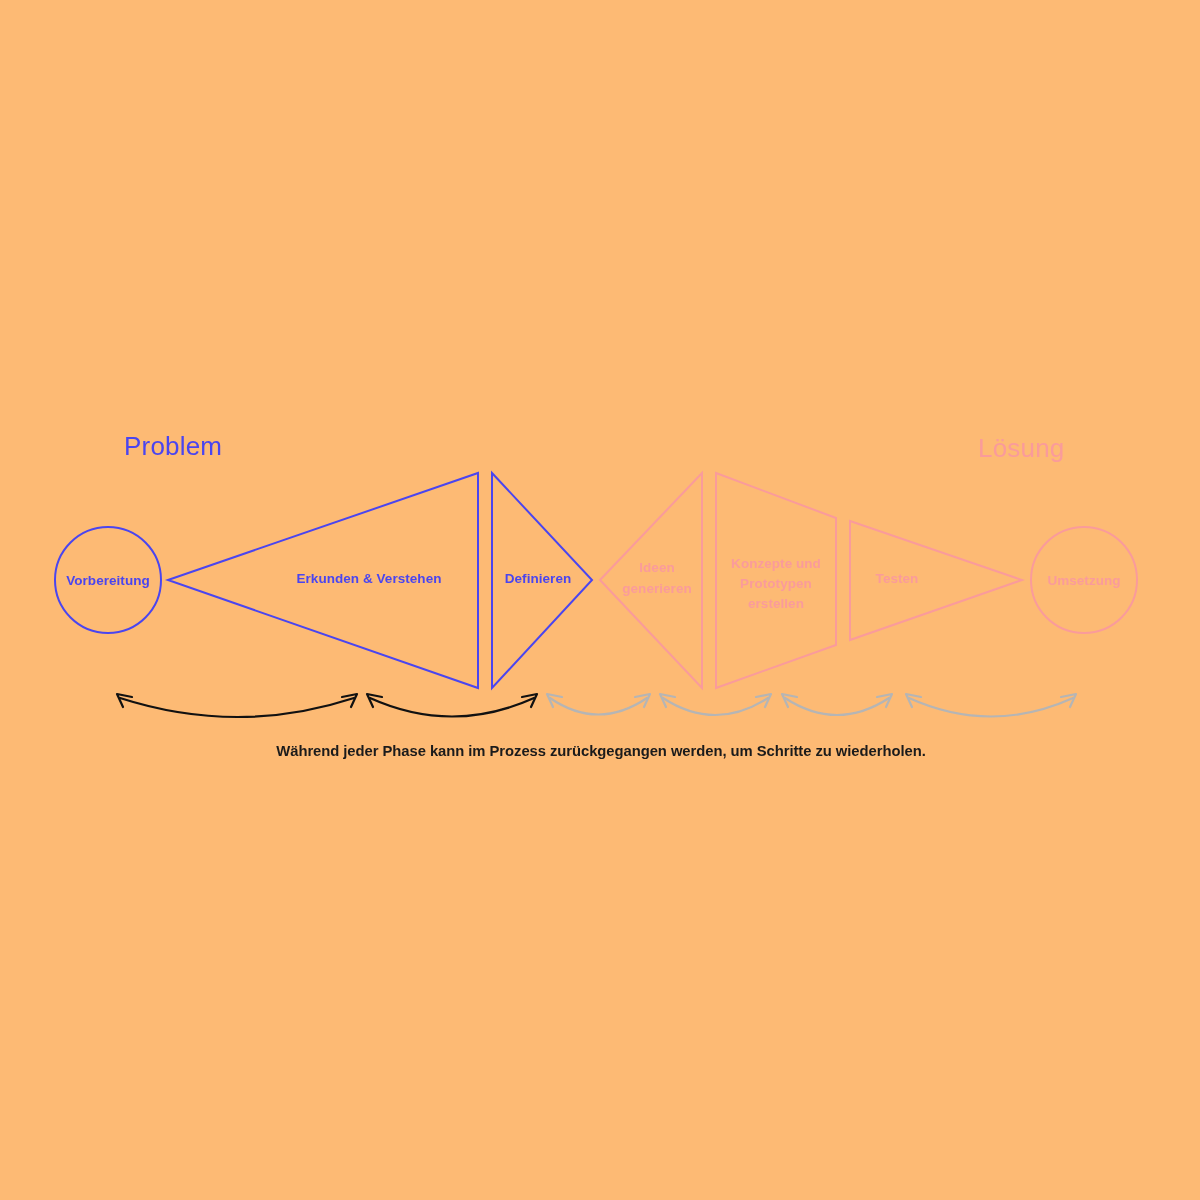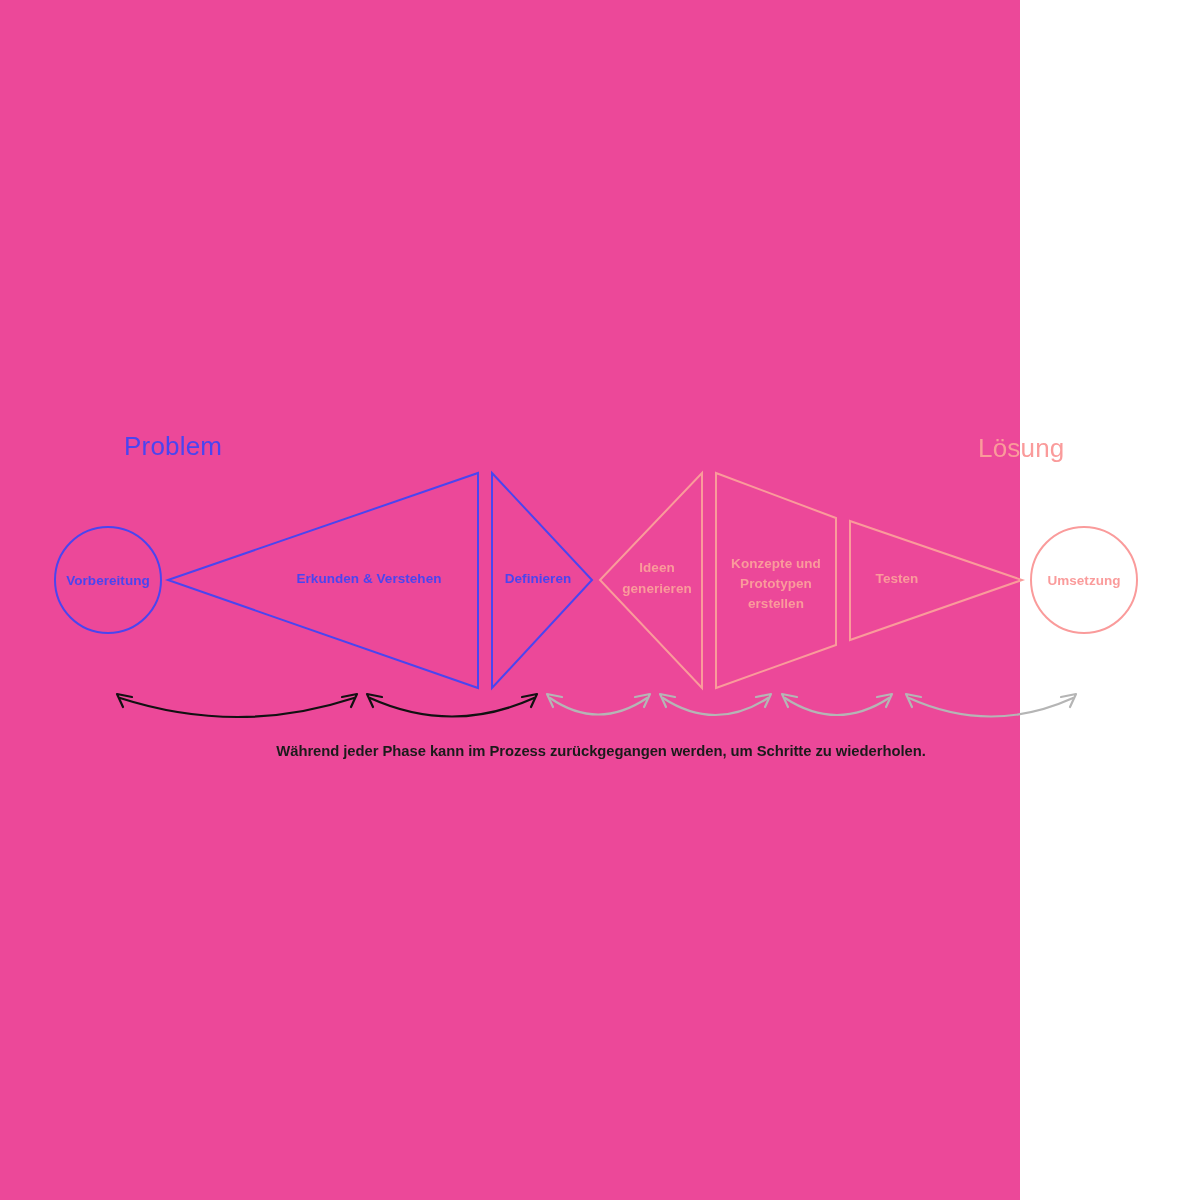--- a/index.html
+++ b/index.html
@@ -10,23 +10,23 @@
   }
   body {
     width: 1200px;
     height: 1200px;
     font-family: "Liberation Sans", sans-serif;
     -webkit-font-smoothing: antialiased;
     overflow: hidden;
   }
   #canvas {
     position: relative;
-    width: 1020px;
+    width: 1200px;
     height: 1200px;
-    background: #ec4899;
+    background: #fdba74;
     text-align: right;
   }
   #diagram-svg {
     position: absolute;
     left: 0;
     top: 0;
     width: 1200px;
     height: 1200px;
     display: block;
   }

